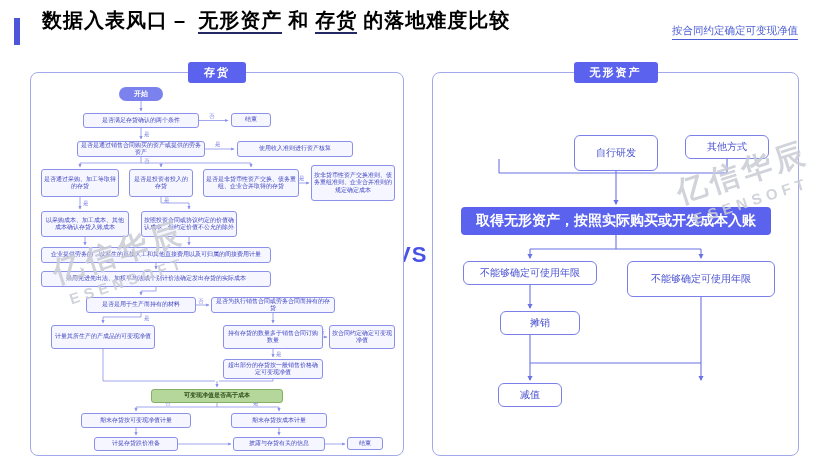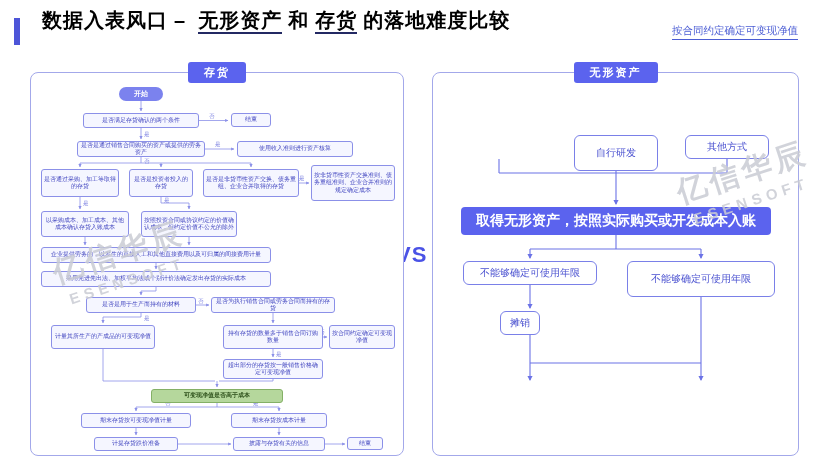--- a/index.html
+++ b/index.html
@@ -175,21 +175,22 @@
         <path d="M97 290 V307" marker-end="url(#ah2)"></path>
         <path d="M268 290 V307" marker-end="url(#ah2)"></path>
       </g>
     </svg>
 
     <div class="rn" style="left:141px;top:62px;width:84px;height:36px">自行研发</div>
     <div class="rn" style="left:252px;top:62px;width:84px;height:24px">其他方式</div>
     <div class="rn big" style="left:28px;top:134px;width:310px;height:28px">取得无形资产，按照实际购买或开发成本入账</div>
     <div class="rn" style="left:30px;top:188px;width:134px;height:24px">不能够确定可使用年限</div>
     <div class="rn" style="left:194px;top:188px;width:148px;height:36px">不能够确定可使用年限</div>
-    <div class="rn" style="left:67px;top:238px;width:40px;height:24px">摊销</div>
+    <div class="rn" style="left:67px;top:238px;width:80px;height:24px">摊销</div>
+    <div class="rn" style="left:65px;top:310px;width:64px;height:24px">减值</div>
   </div>
 
   <div class="wm wm-left">
     <span class="cn">亿信华辰</span>
     <span class="en">ESENSOFT</span>
   </div>
   <div class="wm wm-right">
     <span class="cn">亿信华辰</span>
     <span class="en">ESENSOFT</span>
   </div>

